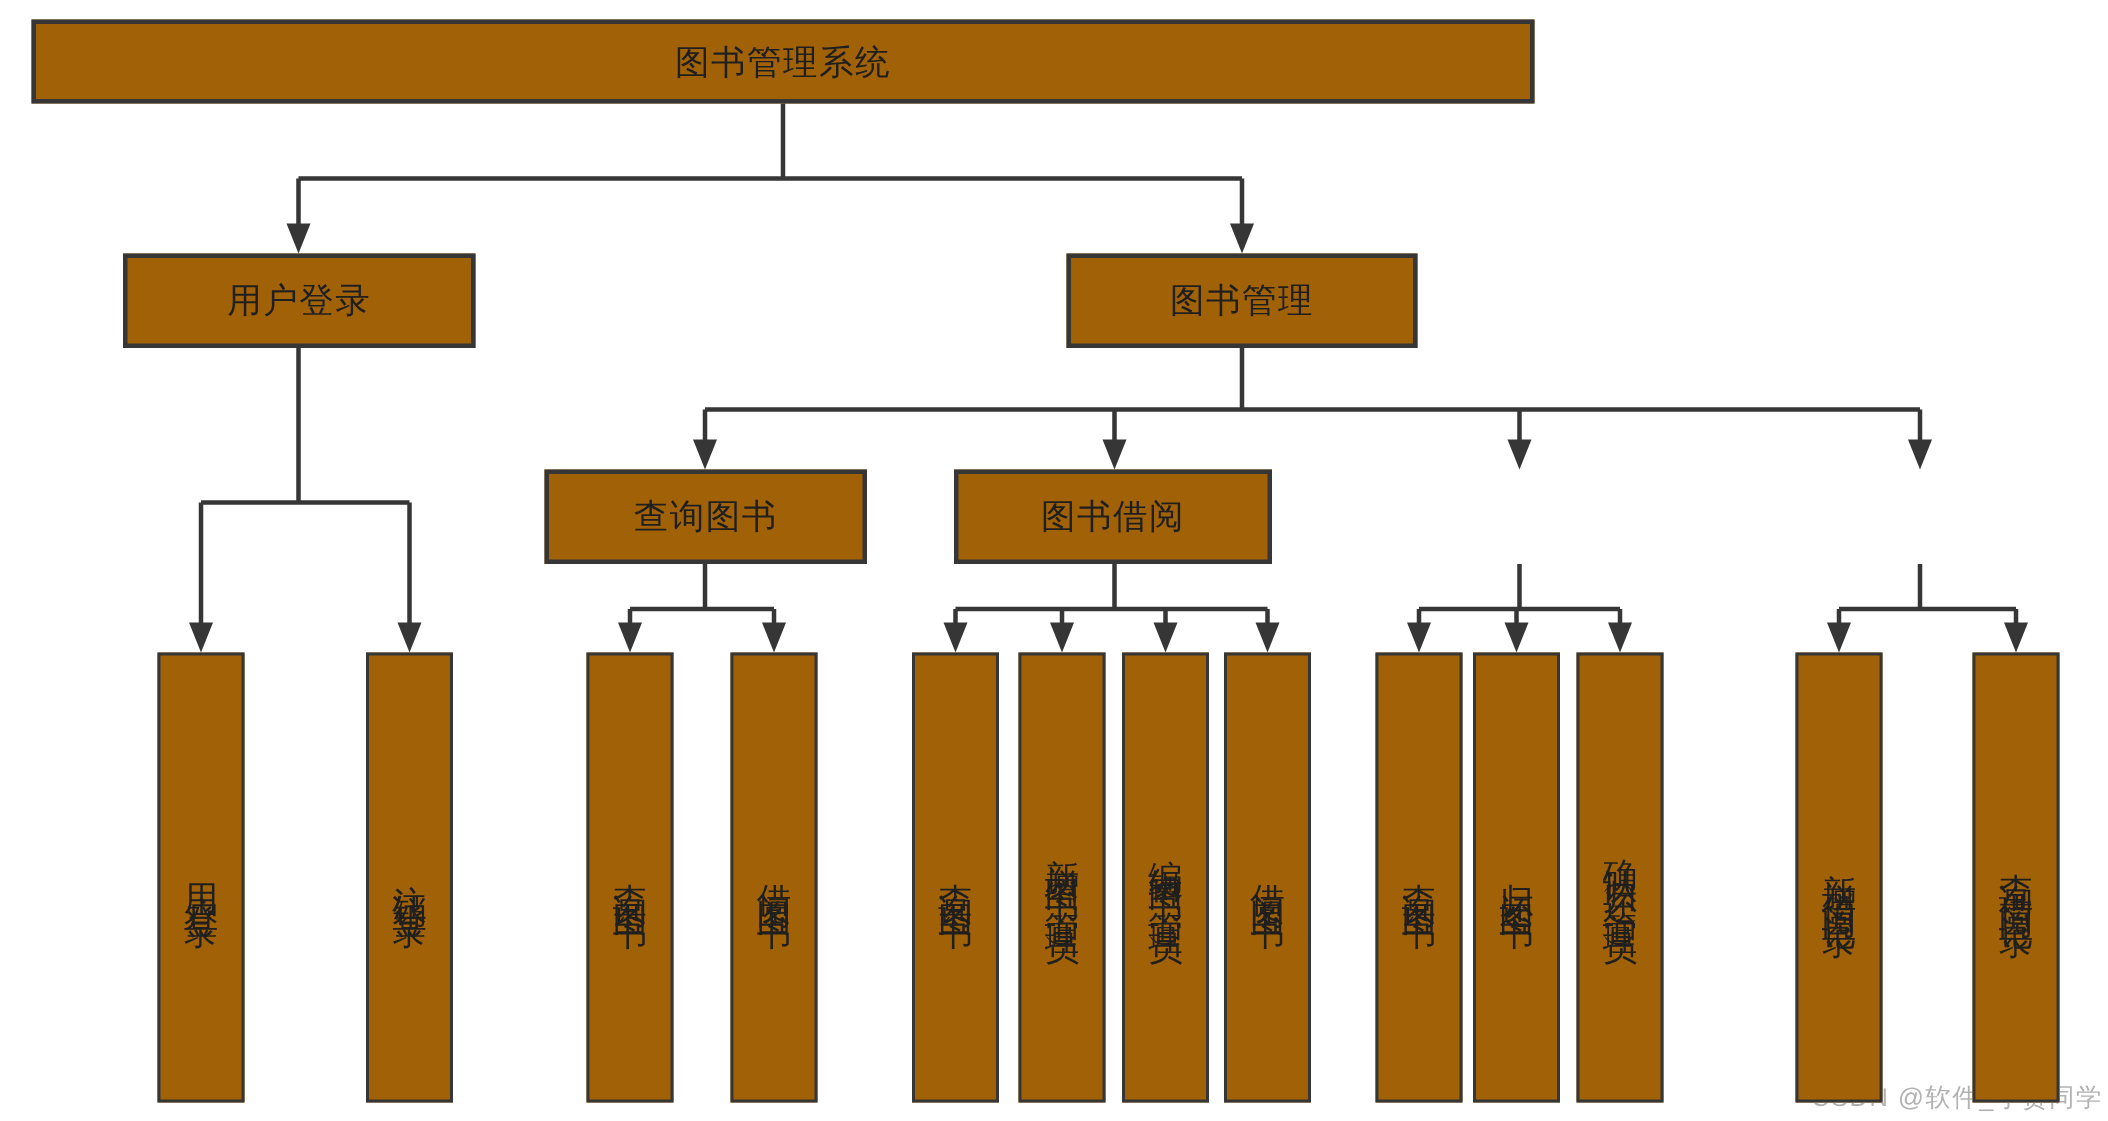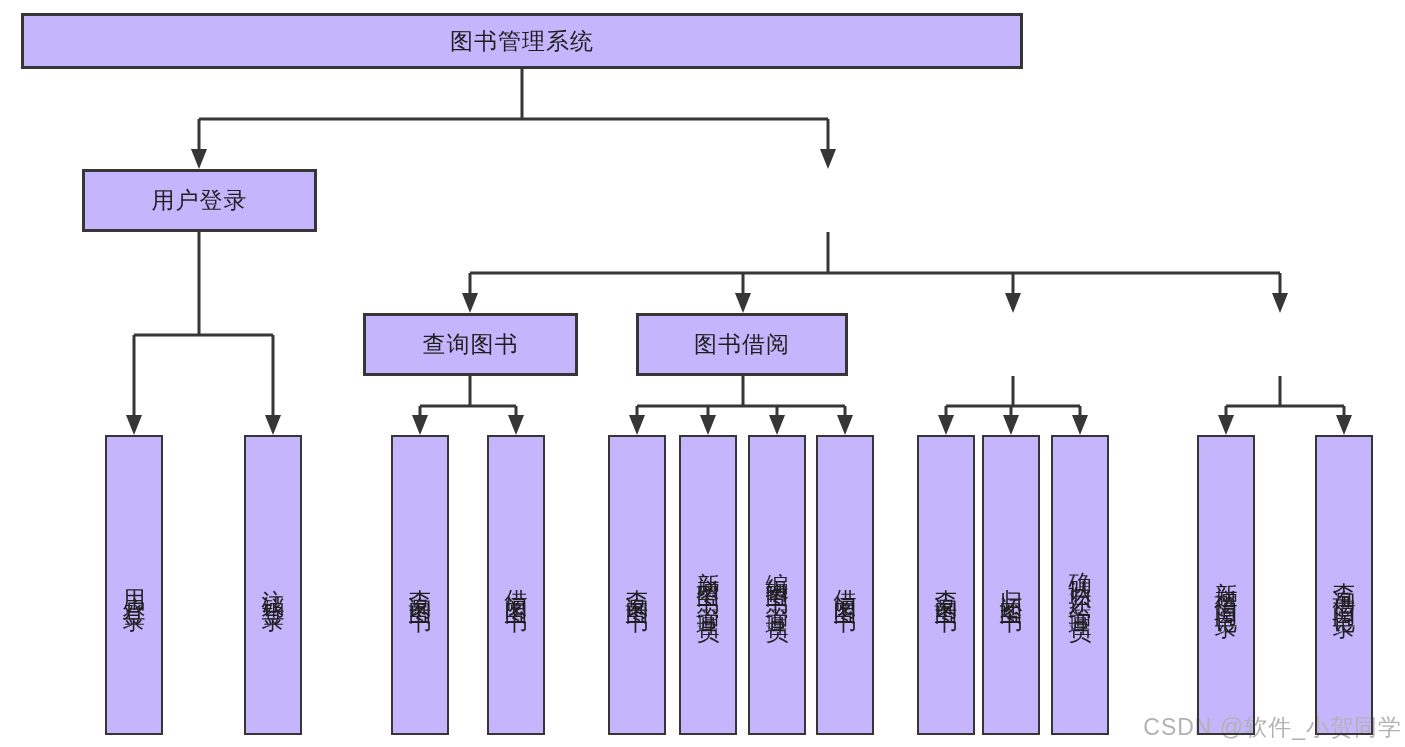--- a/index.html
+++ b/index.html
@@ -13,21 +13,21 @@
     overflow: hidden;
   }
   #wires {
     position: absolute;
     left: 0; top: 0;
     width: 1405px; height: 747px;
     z-index: 0;
   }
   .node {
     position: absolute;
-    background: #c4b5fd;
+    background: #a16207;
     border: 3px solid #363636;
     display: flex;
     align-items: center;
     justify-content: center;
     z-index: 1;
   }
   .node .lbl {
     color: #1f1f1f;
     font-size: 23px;
     letter-spacing: 1px;
@@ -38,21 +38,21 @@
     writing-mode: vertical-rl;
     text-orientation: mixed;
     letter-spacing: 7px;
     white-space: normal;
     line-height: 1;
   }
   #watermark {
     position: absolute;
     right: 3px;
     bottom: 4px;
-    font-size: 23px;
+    font-size: 17px;
     color: #b2b2b2;
     letter-spacing: 1px;
     z-index: 2;
     mix-blend-mode: darken;
     white-space: nowrap;
   }
 </style>
 </head>
 <body>
 
@@ -122,20 +122,23 @@
     </g>
   </svg>
 
   <div class="node" style="left:21px;top:13px;width:1002px;height:56px">
     <span class="lbl">图书管理系统</span>
   </div>
 
   <div class="node" style="left:82px;top:169px;width:235px;height:63px">
     <span class="lbl">用户登录</span>
   </div>
+  <div class="node" style="left:711px;top:169px;width:234px;height:63px">
+    <span class="lbl">图书管理</span>
+  </div>
 
   <div class="node" style="left:363px;top:313px;width:215px;height:63px">
     <span class="lbl">查询图书</span>
   </div>
   <div class="node" style="left:636px;top:313px;width:212px;height:63px">
     <span class="lbl">图书借阅</span>
   </div>
 
   <div class="node v" style="left:105px;top:435px;width:58px;height:300px">
     <span class="lbl">用户登录</span>

